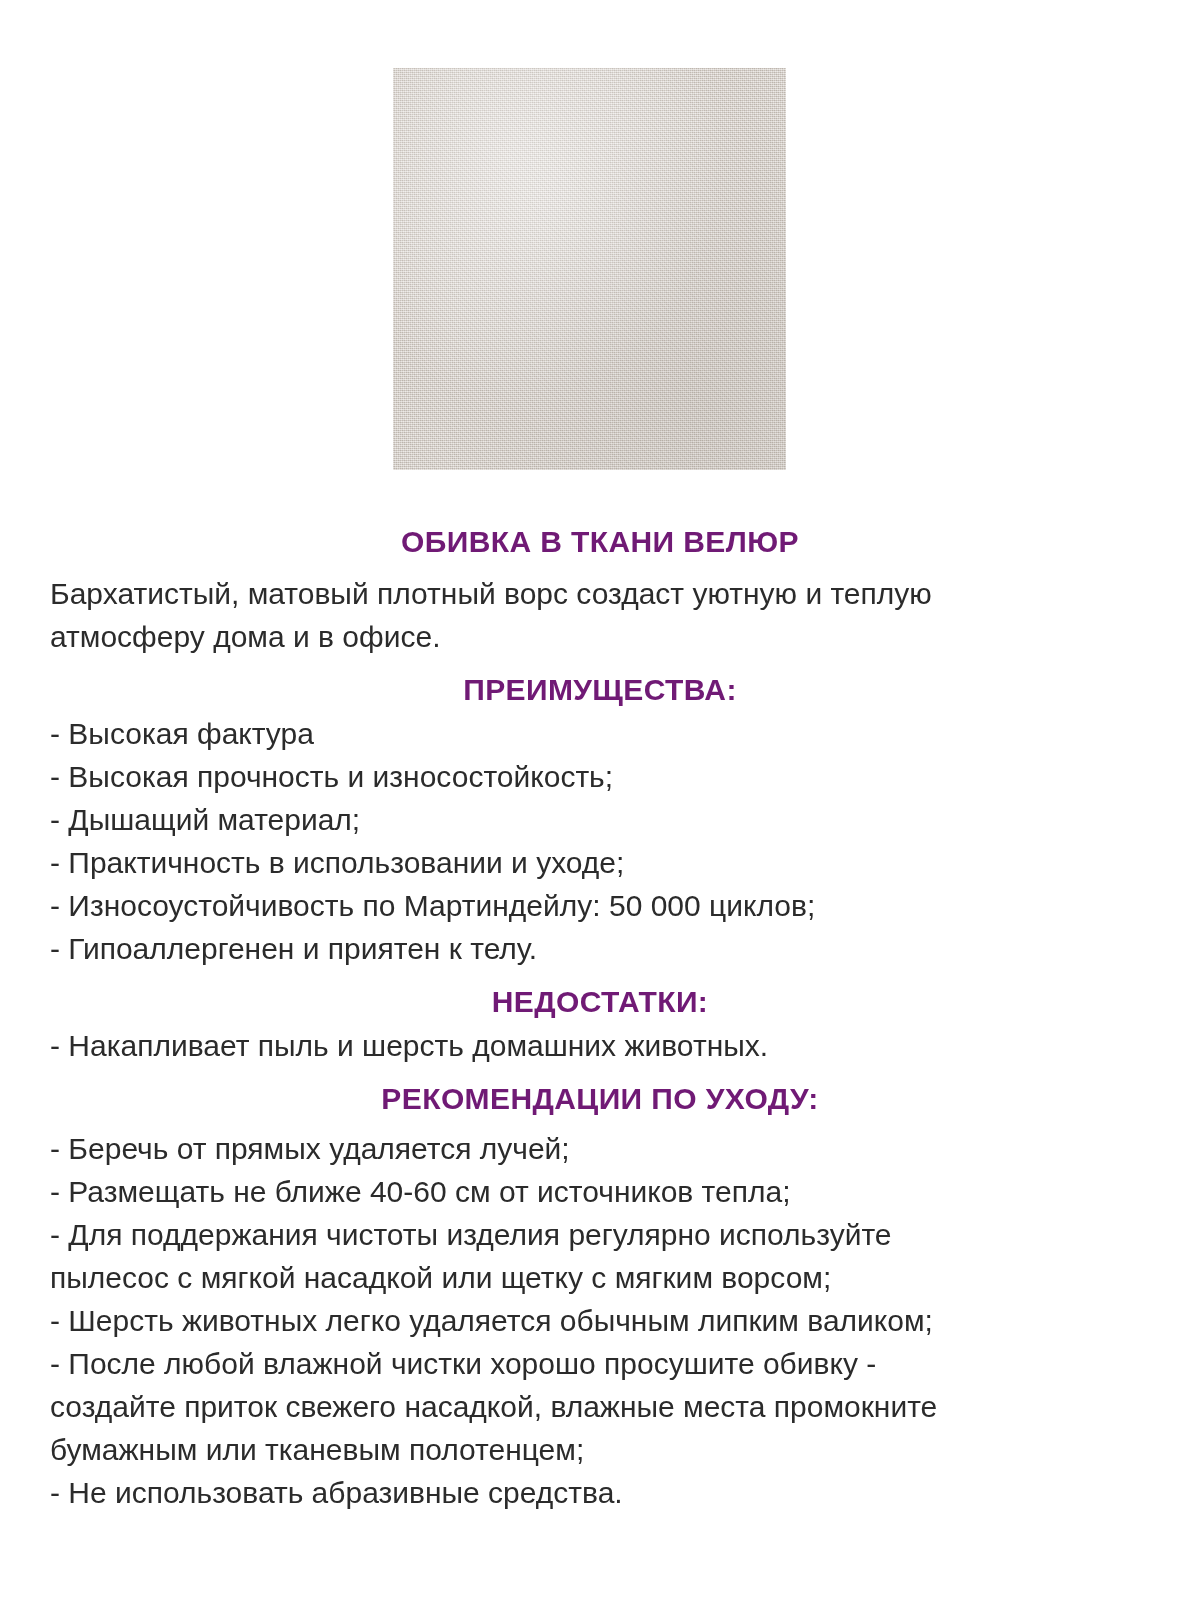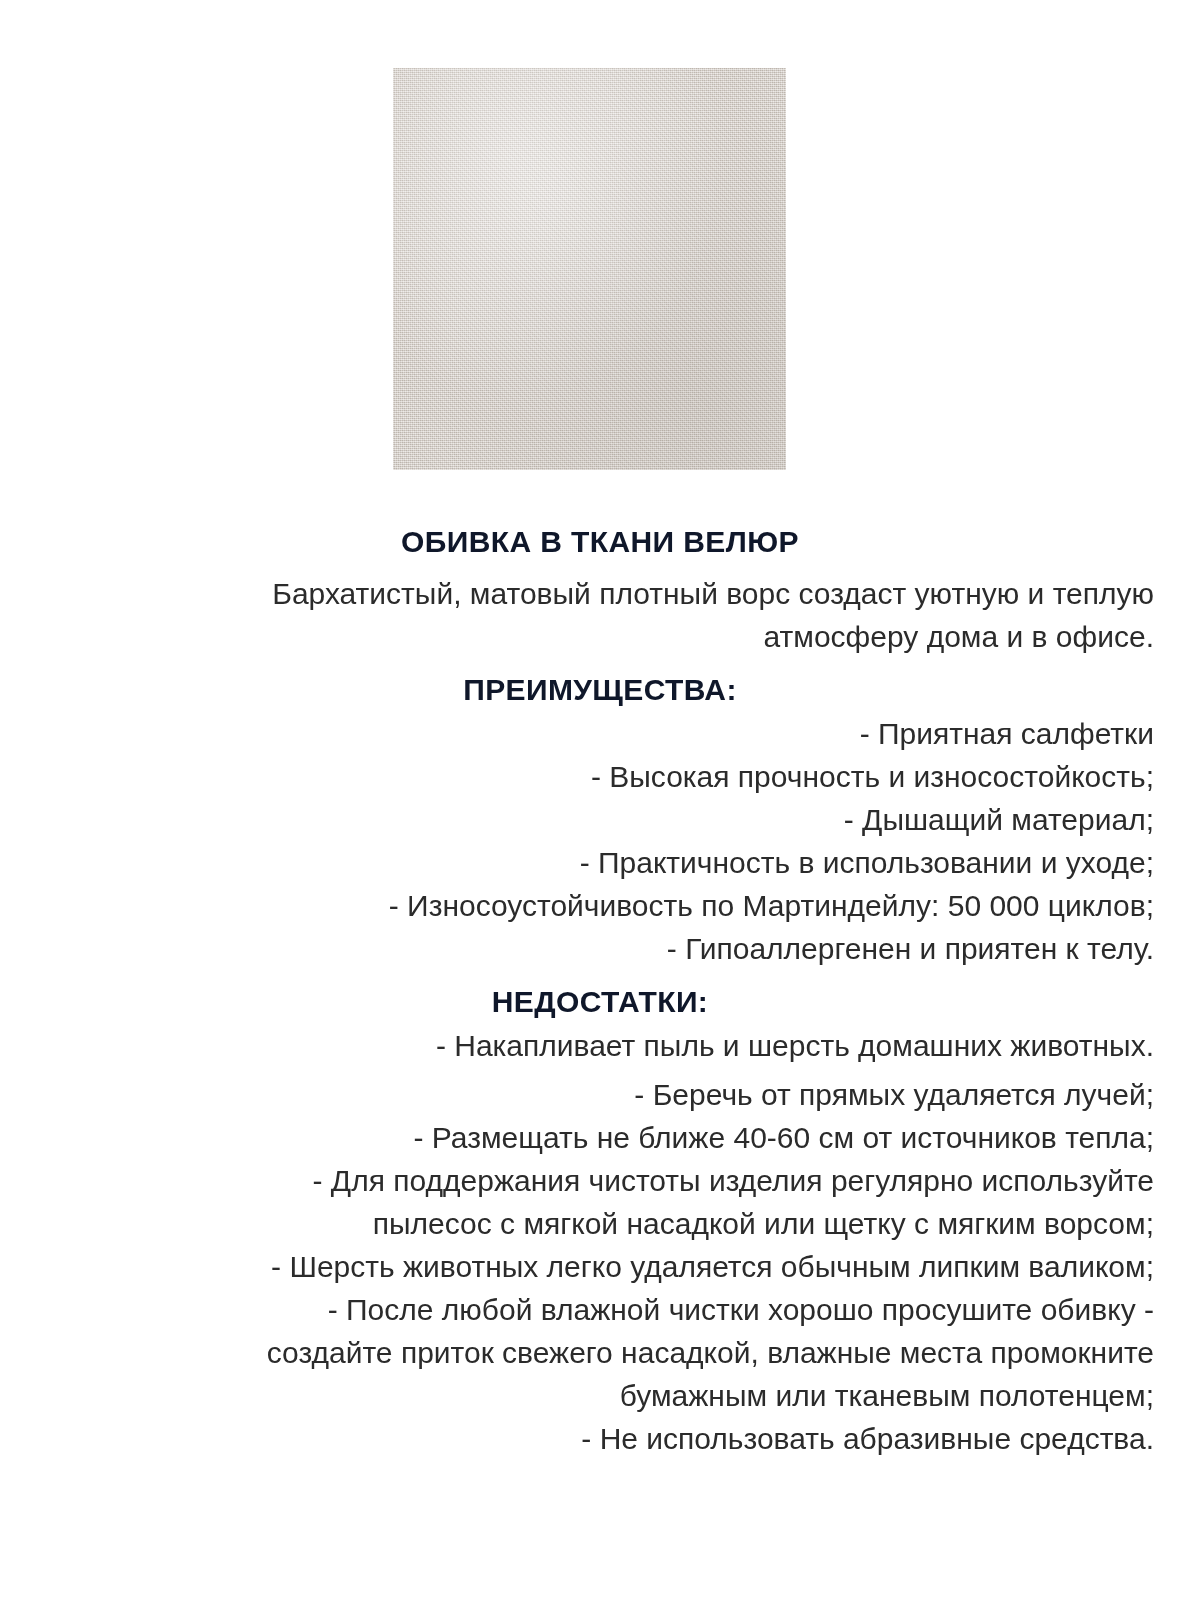--- a/index.html
+++ b/index.html
@@ -71,41 +71,40 @@
     top: 520px;
     width: 1200px;
   }
 
   .heading {
     font-weight: bold;
     font-size: 30px;
     line-height: 44px;
     text-align: center;
     letter-spacing: 0.4px;
-    color: #0f172a;
+    color: #701a75;
     white-space: nowrap;
   }
   .heading.title {
     font-size: 30px;
     margin-bottom: 8px;
   }
   .heading.section {
     margin-top: 10px;
   }
 
   .para,
   .bullet {
     font-size: 30px;
     line-height: 43px;
     color: #2b2b2b;
     padding-left: 50px;
     padding-right: 46px;
     font-weight: normal;
     white-space: pre-wrap;
-    text-align: right;
   }
 
   .para {
     margin: 0;
   }
   .bullet {
     margin: 0;
   }
 
   .spacer-sm { height: 6px; }
@@ -121,30 +120,31 @@
   </div>
 
   <div class="content">
 
     <div class="heading title">ОБИВКА В ТКАНИ ВЕЛЮР</div>
 
     <div class="para">Бархатистый, матовый плотный ворс создаст уютную и теплую
 атмосферу дома и в офисе.</div>
 
     <div class="heading section">ПРЕИМУЩЕСТВА:</div>
-    <div class="bullet">- Приятная салфетки</div>
+    <div class="bullet">- Высокая фактура</div>
     <div class="bullet">- Высокая прочность и износостойкость;</div>
     <div class="bullet">- Дышащий материал;</div>
     <div class="bullet">- Практичность в использовании и уходе;</div>
     <div class="bullet">- Износоустойчивость по Мартиндейлу: 50 000 циклов;</div>
     <div class="bullet">- Гипоаллергенен и приятен к телу.</div>
 
     <div class="heading section">НЕДОСТАТКИ:</div>
     <div class="bullet">- Накапливает пыль и шерсть домашних животных.</div>
 
+    <div class="heading section">РЕКОМЕНДАЦИИ ПО УХОДУ:</div>
     <div class="spacer-sm"></div>
     <div class="bullet">- Беречь от прямых удаляется лучей;</div>
     <div class="bullet">- Размещать не ближе 40-60 см от источников тепла;</div>
     <div class="bullet">- Для поддержания чистоты изделия регулярно используйте
 пылесос с мягкой насадкой или щетку с мягким ворсом;</div>
     <div class="bullet">- Шерсть животных легко удаляется обычным липким валиком;</div>
     <div class="bullet">- После любой влажной чистки хорошо просушите обивку -
 создайте приток свежего насадкой, влажные места промокните
 бумажным или тканевым полотенцем;</div>
     <div class="bullet">- Не использовать абразивные средства.</div>

